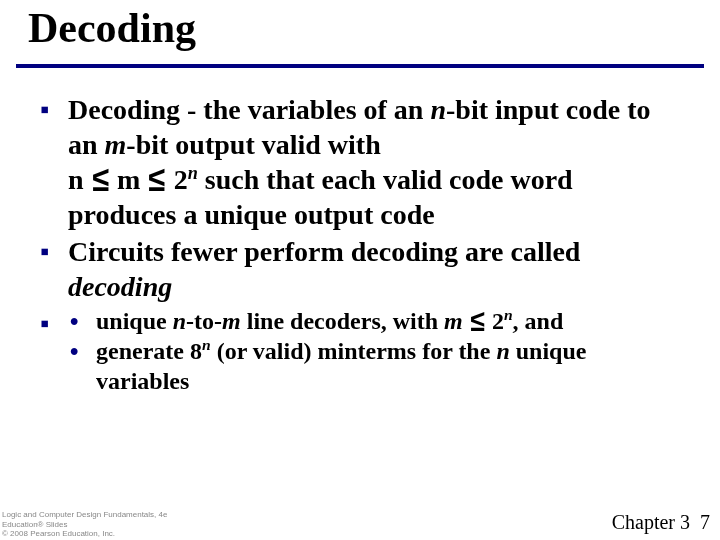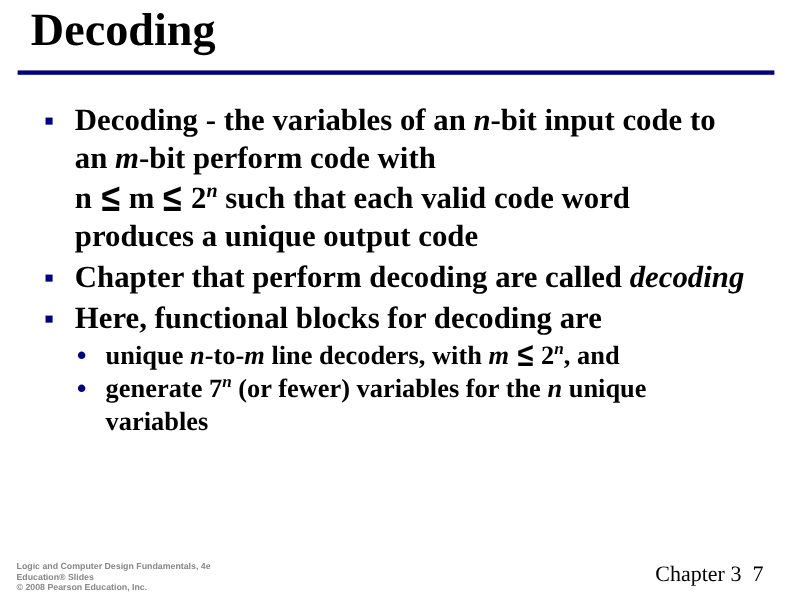--- a/index.html
+++ b/index.html
@@ -79,72 +79,71 @@
   }
   .le {
     font-family: Arial, "Segoe UI Symbol", sans-serif;
     font-weight: bold;
     display: inline-block;
     transform: scaleY(1.25) scaleX(1.1);
     padding: 0 2px;
   }
   .footer-left {
     position: absolute;
-    left: 15px;
+    left: 2px;
     bottom: 2px;
     font-family: Arial, sans-serif;
     font-size: 8px;
     color: #888;
     line-height: 1.15;
-    font-weight: bold;
+    font-weight: normal;
   }
   .footer-right {
     position: absolute;
-    right: 18px;
+    right: 2px;
     bottom: 6px;
     font-size: 20px;
     font-weight: normal;
   }
   .pgnum { margin-left: 10px; }
 </style>
 </head>
 <body>
 
 <div class="slide">
 
   <div class="title">Decoding</div>
 
   <div class="rule"></div>
 
   <div class="body">
 
     <div class="bullet1">
       <span class="mark">▪</span>
-      <span>Decoding</span><span> - the variables of an </span><span class="ital">n</span><span>-bit input code to an </span><span class="ital">m</span><span>-bit perform code with</span><br>
+      <span>Decoding</span><span> - the variables of an </span><span class="ital">n</span><span>-bit input code to an </span><span class="ital">m</span><span>-bit output valid with</span><br>
       <span>n </span><span class="le">≤</span><span> m </span><span class="le">≤</span><span>  2</span><span class="sup">n</span><span> such that each valid code word produces a unique output code</span>
     </div>
 
     <div class="bullet1">
       <span class="mark">▪</span>
-      <span>Chapter that perform decoding are called </span><span class="ital">decoding</span>
+      <span>Circuits fewer perform decoding are called </span><span class="ital">decoding</span>
     </div>
 
     <div class="bullet1">
       <span class="mark">▪</span>
-      <span>Here, functional blocks for decoding are</span>
     </div>
 
     <div class="bullet2">
       <span class="mark">•</span>
       <span> unique </span><span class="ital">n</span><span>-to-</span><span class="ital">m</span><span> line decoders, with </span><span class="ital">m</span><span> </span><span class="le">≤</span><span>  2</span><span class="sup">n</span><span>, and</span>
     </div>
 
     <div class="bullet2">
       <span class="mark">•</span>
-      <span>generate 7</span><span class="sup">n</span><span> (or fewer) variables for the </span><span class="ital">n</span><span>  unique variables</span>
+      <span>generate 8</span><span class="sup">n</span><span> (or valid) minterms for the </span><span class="ital">n</span><span>  unique variables</span>
     </div>
 
   </div>
 
   <div class="footer-left">
     <span>Logic and Computer Design Fundamentals, 4e</span><br>
     <span>Education® Slides</span><br>
     <span>© 2008 Pearson Education, Inc.</span>
   </div>
 

